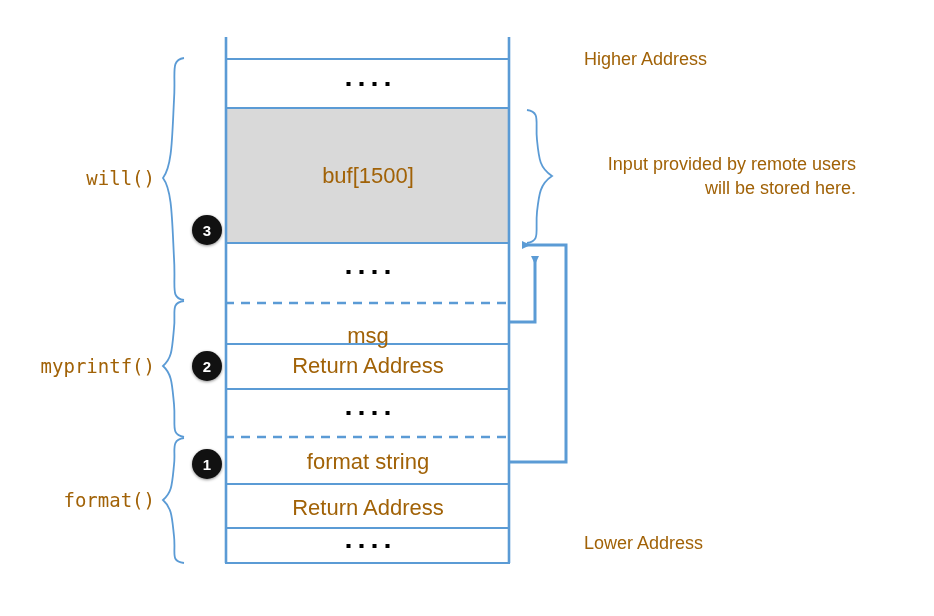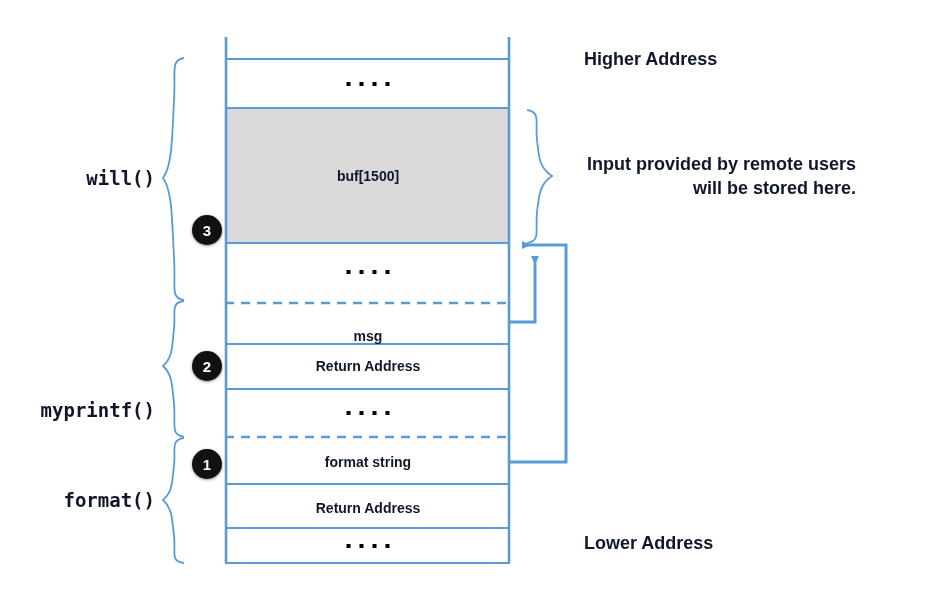--- a/index.html
+++ b/index.html
@@ -17,34 +17,33 @@
   }
   #vec {
     position: absolute;
     left: 0;
     top: 0;
     width: 934px;
     height: 616px;
   }
   .lbl {
     position: absolute;
-    color: #0f172a;
+    color: #a16207;
     white-space: nowrap;
-    font-weight: bold;
   }
   
   .fn {
     font-family: "DejaVu Sans Mono", "Liberation Mono", monospace;
     font-size: 19px;
     text-align: right;
     transform: translateY(-50%);
   }
   
   .cell {
-    font-size: 14px;
+    font-size: 22px;
     text-align: center;
     transform: translate(-50%, -50%);
   }
   
   .note {
     font-size: 18px;
     text-align: right;
     transform: translateY(-50%);
     line-height: 1.35;
     white-space: pre-line;
@@ -134,21 +133,21 @@
              C539,160 540,168 552,176
              C540,184 539,194 537,212
              C535,231 541,241 527,243" fill="none" stroke="#5b9bd5" stroke-width="1.8"></path>
 
     <path d="M510,322 L535,322 L535,256" fill="none" stroke="#5b9bd5" stroke-width="3" marker-end="url(#arrowUp)"></path>
 
     <path d="M510,462 L566,462 L566,245 L522,245" fill="none" stroke="#5b9bd5" stroke-width="3" marker-end="url(#arrowLeft)"></path>
   </svg>
 
   <div class="lbl fn" style="left:10px; top:178px; width:145px;">will()</div>
-  <div class="lbl fn" style="left:10px; top:366px; width:145px;margin-top:44px;">myprintf()</div>
+  <div class="lbl fn" style="left:10px; top:366px; width:145px;">myprintf()</div>
   <div class="lbl fn" style="left:10px; top:500px; width:145px;">format()</div>
 
   <div class="badge" style="left:207px; top:230px;">3</div>
   <div class="badge" style="left:207px; top:366px;">2</div>
   <div class="badge" style="left:207px; top:464px;">1</div>
 
   <div class="dots" style="left:368px; top:84px;">
     <i></i>
       <i></i>
       <i></i>

